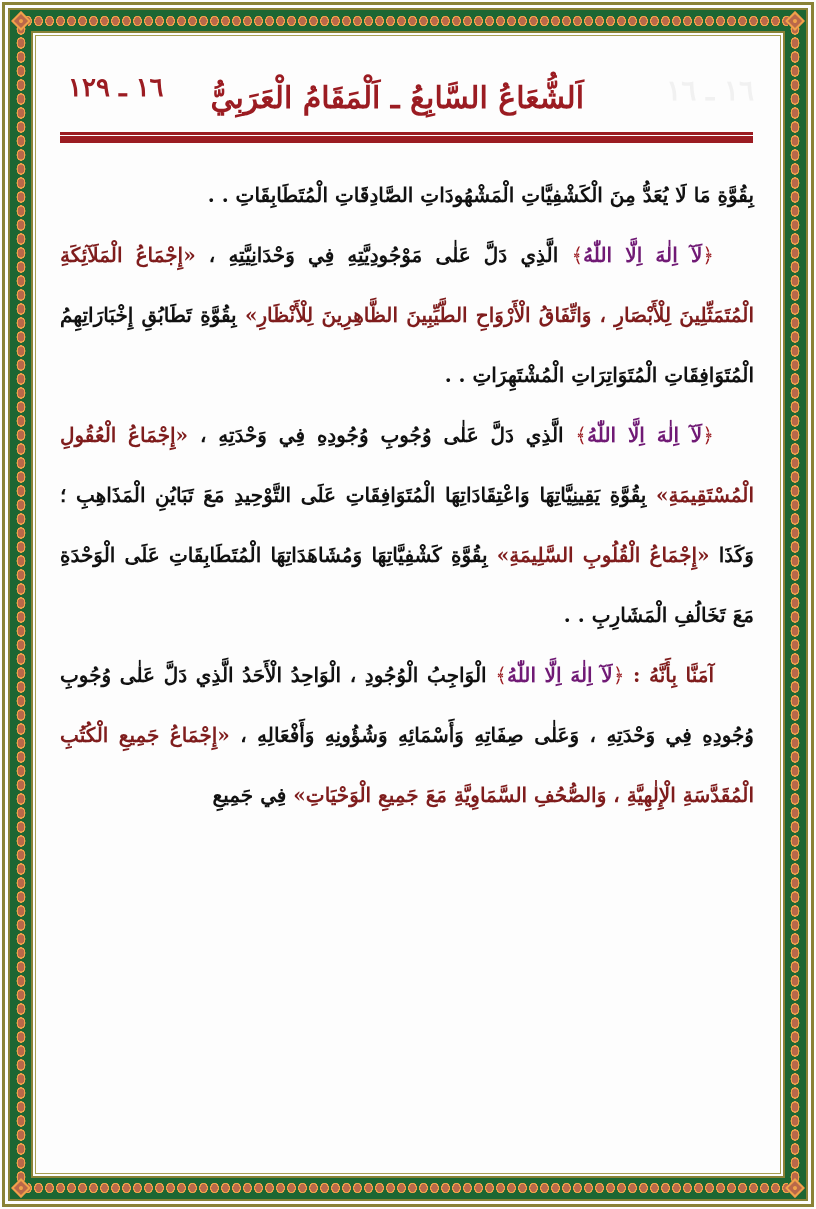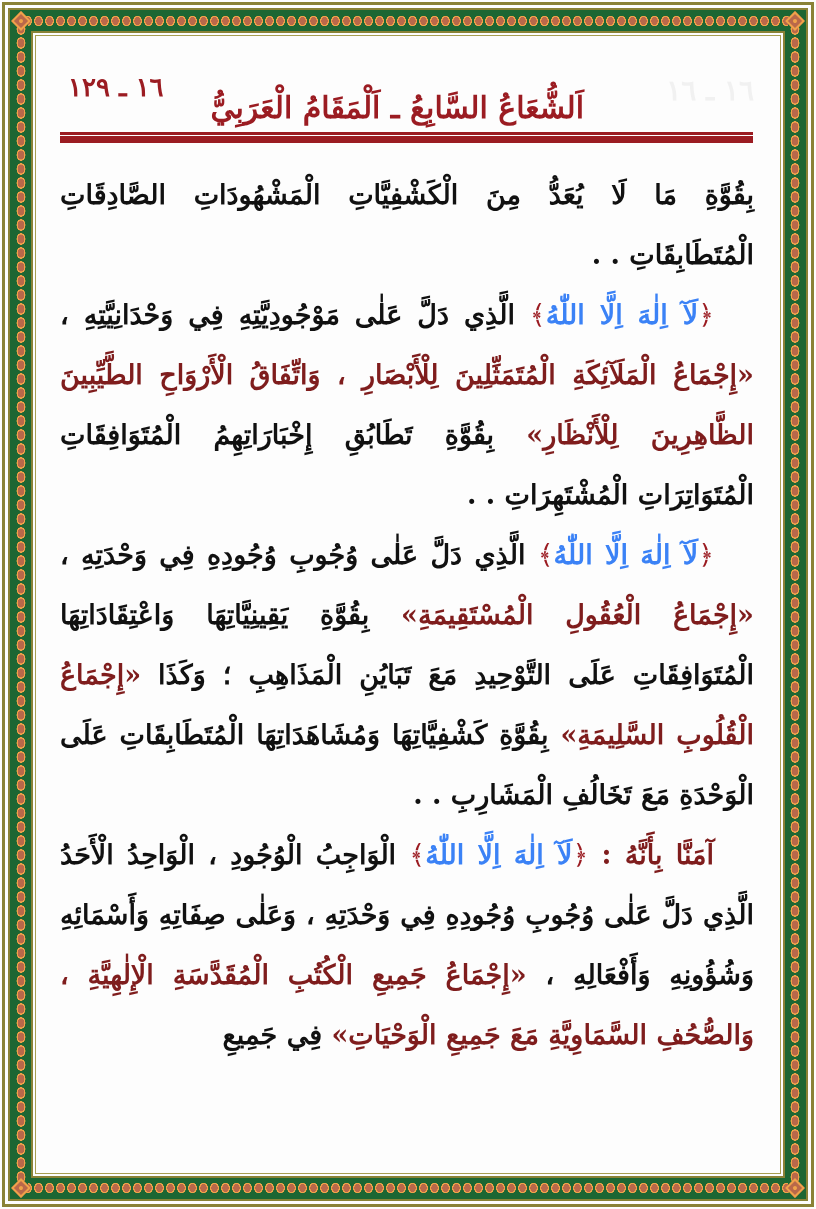--- a/index.html
+++ b/index.html
@@ -69,21 +69,21 @@
     position: absolute; left: 35px; top: 35px; right: 35px; bottom: 35px;
     border: 1px solid #a89e52; background: #fdfdfd;
   }
 
   
   .header {
     position: absolute; left: 60px; right: 62px; top: 70px; height: 58px;
     direction: rtl;
   }
   .header-title {
-    position: absolute; right: 170px; top: 20px;
+    position: absolute; right: 170px; top: 10px;
     font-size: 30px; font-weight: bold; color: #9b1c22;
     white-space: nowrap;
     margin-left: 39px;
   }
   .header-range {
     position: absolute; left: 8px; top: 2px;
     font-size: 26px; font-weight: bold; color: #9b1c22;
     white-space: nowrap; direction: rtl;
   }
   .header-ghost {
@@ -95,27 +95,27 @@
     position: absolute; left: 60px; right: 63px; top: 132px; height: 3px; background: #9b1c22;
   }
   .rule-thick {
     position: absolute; left: 60px; right: 63px; top: 136px; height: 7px; background: #9b1c22;
   }
 
   
   .content {
     position: absolute; left: 60px; right: 62px; top: 165px;
     direction: rtl; text-align: justify; text-align-last: right;
-    font-size: 27px; line-height: 60px; color: #111;
+    font-size: 20px; line-height: 60px; color: #111;
     font-weight: bold;
   }
   .para { margin: 0; text-indent: 40px; }
   .para.first { text-indent: 0; }
   .red { color: #7f1d1d; }
-  .blue { color: #3b82f6; }
+  .blue { color: #701a75; }
   .orn { color: #9b1c22; font-weight: normal; }
 </style>
 </head>
 <body>
 
 <div class="page">
 
   <div class="frame-outer"></div>
   <div class="frame-mid"></div>
   <div class="frame-green"></div>

